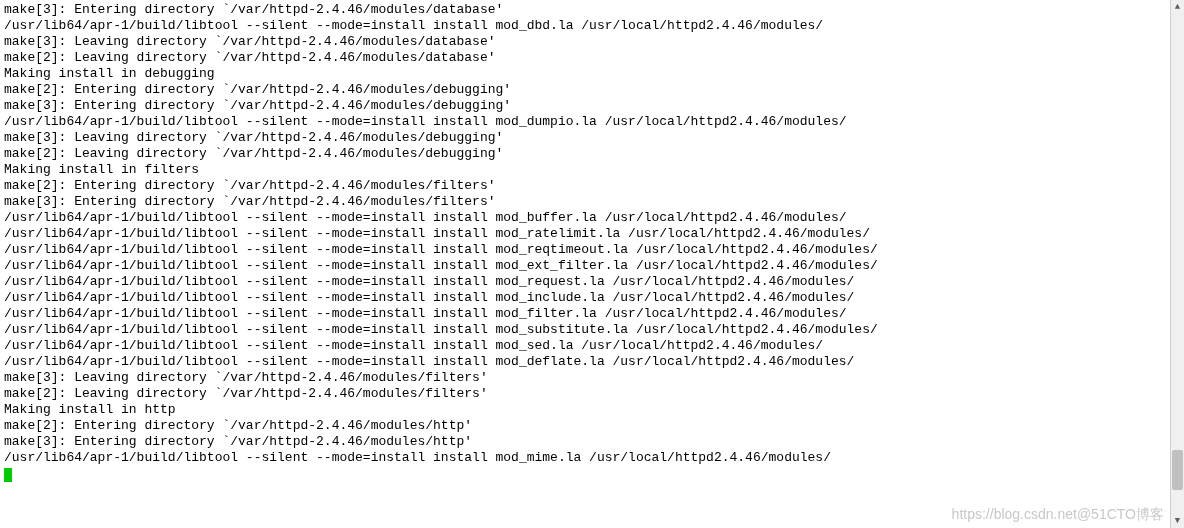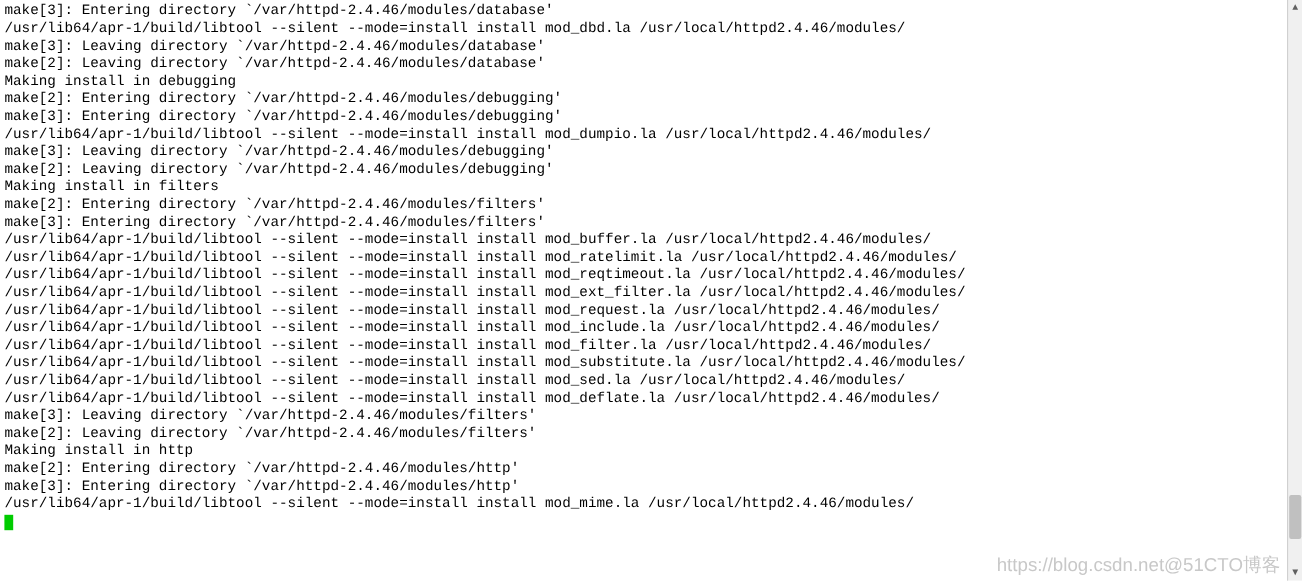--- a/index.html
+++ b/index.html
@@ -6,21 +6,21 @@
     html, body { width: 1184px; height: 528px; overflow: hidden; }
     body { background: #ffffff; font-family: "Courier New", Consolas, monospace; font-size: 13px; line-height: 16px; color: #000000; position: relative; }
     .terminal { padding: 2px 4px; white-space: pre; height: 100%; overflow: hidden; }
     .line { display: block; }
     .cursor { display: inline-block; width: 8px; height: 14px; background: #00cc00; vertical-align: bottom; }
     .scrollbar { position: absolute; right: 0; top: 0; width: 14px; height: 100%; background: #f0f0f0; border-left: 1px solid #d0d0d0; }
     .scrollbar-thumb { position: absolute; left: 1px; right: 1px; background: #c0c0c0; border-radius: 2px; }
     .scrollbar-arrow { position: absolute; left: 0; right: 0; height: 14px; display: flex; align-items: center; justify-content: center; font-size: 9px; color: #606060; cursor: pointer; }
     .scrollbar-arrow.up { top: 0; }
     .scrollbar-arrow.down { bottom: 0; }
-    .watermark { position: absolute; right: 20px; bottom: 6px; color: #c8c8c8; font-size: 17px; font-family: Arial, sans-serif; pointer-events: none; }
+    .watermark { position: absolute; right: 20px; bottom: 6px; color: #c8c8c8; font-size: 14px; font-family: Arial, sans-serif; pointer-events: none; }
   </style>
 </head>
 <body>
 
 <div class="terminal" id="terminal-lines"><span class="line">make[3]: Entering directory `/var/httpd-2.4.46/modules/database'</span><span class="line">/usr/lib64/apr-1/build/libtool --silent --mode=install install mod_dbd.la /usr/local/httpd2.4.46/modules/</span><span class="line">make[3]: Leaving directory `/var/httpd-2.4.46/modules/database'</span><span class="line">make[2]: Leaving directory `/var/httpd-2.4.46/modules/database'</span><span class="line">Making install in debugging</span><span class="line">make[2]: Entering directory `/var/httpd-2.4.46/modules/debugging'</span><span class="line">make[3]: Entering directory `/var/httpd-2.4.46/modules/debugging'</span><span class="line">/usr/lib64/apr-1/build/libtool --silent --mode=install install mod_dumpio.la /usr/local/httpd2.4.46/modules/</span><span class="line">make[3]: Leaving directory `/var/httpd-2.4.46/modules/debugging'</span><span class="line">make[2]: Leaving directory `/var/httpd-2.4.46/modules/debugging'</span><span class="line">Making install in filters</span><span class="line">make[2]: Entering directory `/var/httpd-2.4.46/modules/filters'</span><span class="line">make[3]: Entering directory `/var/httpd-2.4.46/modules/filters'</span><span class="line">/usr/lib64/apr-1/build/libtool --silent --mode=install install mod_buffer.la /usr/local/httpd2.4.46/modules/</span><span class="line">/usr/lib64/apr-1/build/libtool --silent --mode=install install mod_ratelimit.la /usr/local/httpd2.4.46/modules/</span><span class="line">/usr/lib64/apr-1/build/libtool --silent --mode=install install mod_reqtimeout.la /usr/local/httpd2.4.46/modules/</span><span class="line">/usr/lib64/apr-1/build/libtool --silent --mode=install install mod_ext_filter.la /usr/local/httpd2.4.46/modules/</span><span class="line">/usr/lib64/apr-1/build/libtool --silent --mode=install install mod_request.la /usr/local/httpd2.4.46/modules/</span><span class="line">/usr/lib64/apr-1/build/libtool --silent --mode=install install mod_include.la /usr/local/httpd2.4.46/modules/</span><span class="line">/usr/lib64/apr-1/build/libtool --silent --mode=install install mod_filter.la /usr/local/httpd2.4.46/modules/</span><span class="line">/usr/lib64/apr-1/build/libtool --silent --mode=install install mod_substitute.la /usr/local/httpd2.4.46/modules/</span><span class="line">/usr/lib64/apr-1/build/libtool --silent --mode=install install mod_sed.la /usr/local/httpd2.4.46/modules/</span><span class="line">/usr/lib64/apr-1/build/libtool --silent --mode=install install mod_deflate.la /usr/local/httpd2.4.46/modules/</span><span class="line">make[3]: Leaving directory `/var/httpd-2.4.46/modules/filters'</span><span class="line">make[2]: Leaving directory `/var/httpd-2.4.46/modules/filters'</span><span class="line">Making install in http</span><span class="line">make[2]: Entering directory `/var/httpd-2.4.46/modules/http'</span><span class="line">make[3]: Entering directory `/var/httpd-2.4.46/modules/http'</span><span class="line">/usr/lib64/apr-1/build/libtool --silent --mode=install install mod_mime.la /usr/local/httpd2.4.46/modules/</span><span class="line"><span class="cursor"></span></span></div>
 
 <div class="scrollbar">
   <div class="scrollbar-arrow up">▲</div>
   <div class="scrollbar-thumb" id="sb-thumb" style="top: 450px; height: 40px;"></div>
   <div class="scrollbar-arrow down">▼</div>

